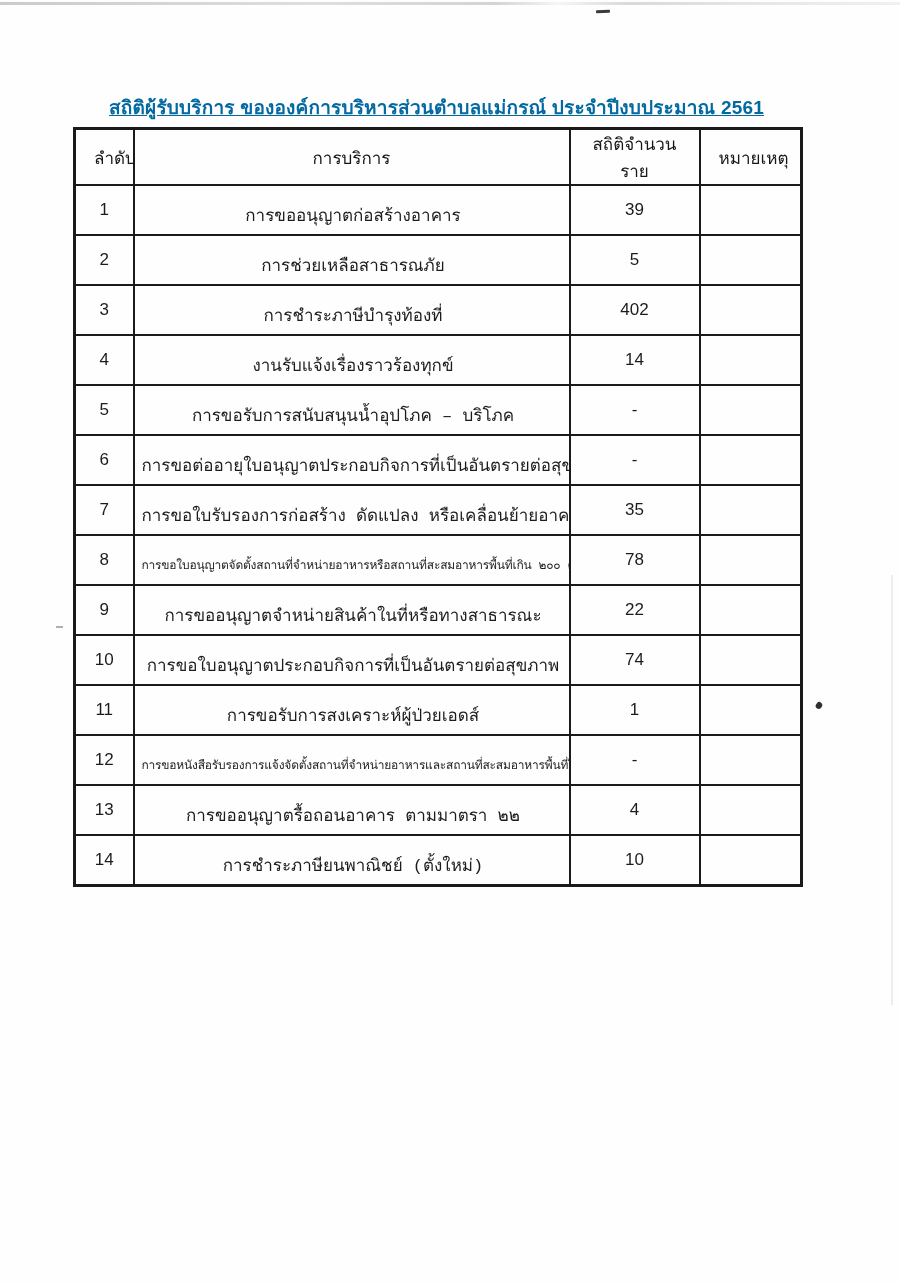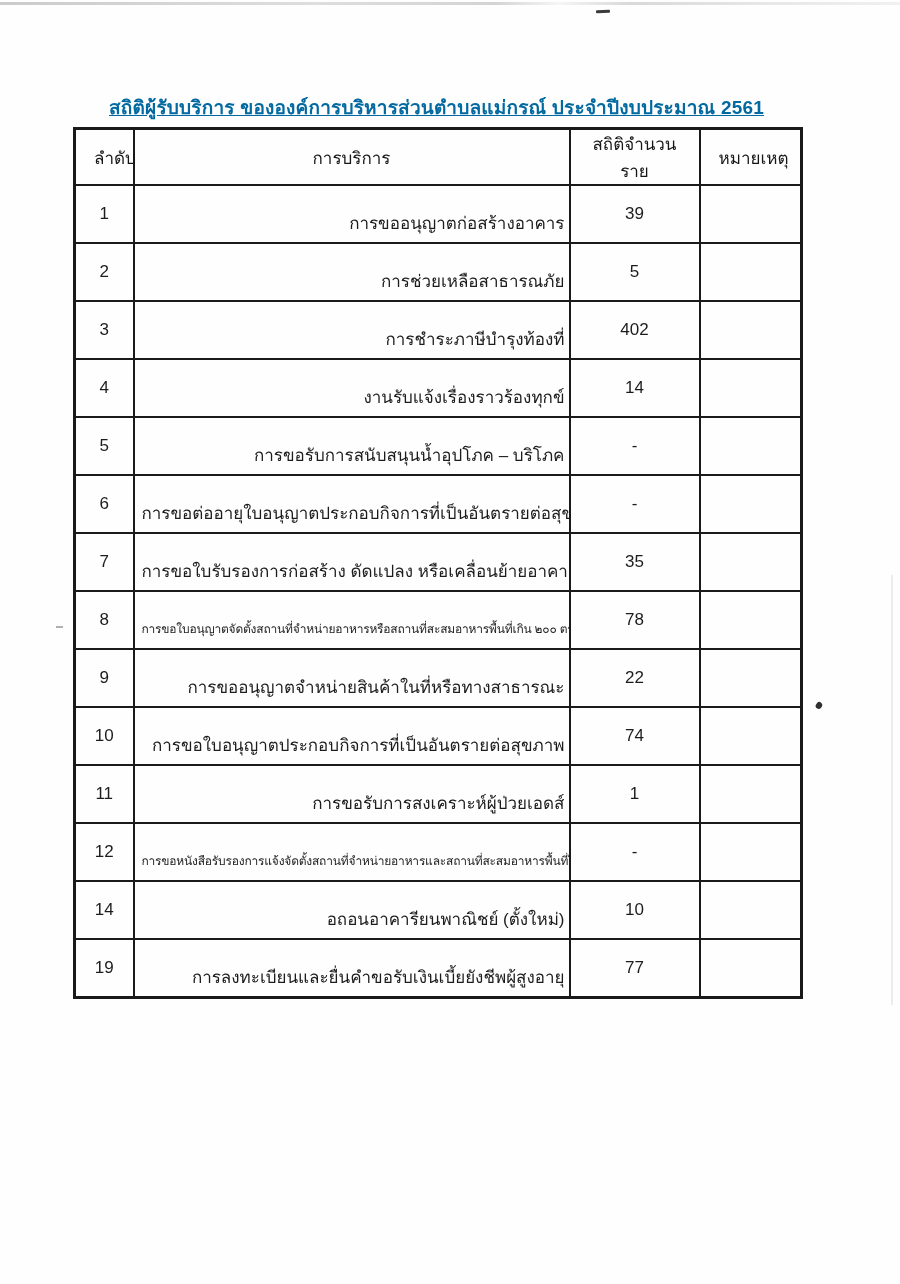--- a/index.html
+++ b/index.html
@@ -82,21 +82,21 @@
   }
   table.stats td {
     height: 40px;
     vertical-align: middle;
     font-size: 17px;
     color: #1c1c1c;
     overflow: hidden;
     white-space: nowrap;
   }
   td.c-no    { text-align: center; font-size: 15px; color: #232323; }
-  td.c-label { text-align: right; padding: 16px 4px 0 7px; }
+  td.c-label { text-align: center; padding: 8px 4px 0 7px; font-family: Liberation Mono, monospace; }
   td.c-label.small { font-size: 12px; letter-spacing: -0.2px; }
   td.c-count { text-align: center; font-size: 15px; color: #232323; margin-top: 40px; }
   td.c-remark { }
 </style>
 </head>
 <body>
 
 <div id="page">
 
   <div class="scan-top-line"></div>
@@ -191,27 +191,27 @@
           <td class="c-count">1</td>
           <td class="c-remark"></td>
         </tr>
         <tr>
           <td class="c-no">12</td>
           <td class="c-label small">การขอหนังสือรับรองการแจ้งจัดตั้งสถานที่จำหน่ายอาหารและสถานที่สะสมอาหารพื้นที่ไม่เกิน ๒๐๐ ตร.ม.</td>
           <td class="c-count">-</td>
           <td class="c-remark"></td>
         </tr>
         <tr>
+          <td class="c-no">13</td>
+          <td class="c-label">การขออนุญาตรื้อถอนอาคาร ตามมาตรา ๒๒</td>
+          <td class="c-count">4</td>
+          <td class="c-remark"></td>
+        </tr>
+        <tr>
           <td class="c-no">14</td>
-          <td class="c-label">อถอนอาคารียนพาณิชย์ (ตั้งใหม่)</td>
+          <td class="c-label">การชำระภาษียนพาณิชย์ (ตั้งใหม่)</td>
           <td class="c-count">10</td>
-          <td class="c-remark"></td>
-        </tr>
-        <tr>
-          <td class="c-no">19</td>
-          <td class="c-label">การลงทะเบียนและยื่นคำขอรับเงินเบี้ยยังชีพผู้สูงอายุ</td>
-          <td class="c-count">77</td>
           <td class="c-remark"></td>
         </tr>
       </tbody>
   </table>
 
 </div>
 
 </body></html>

